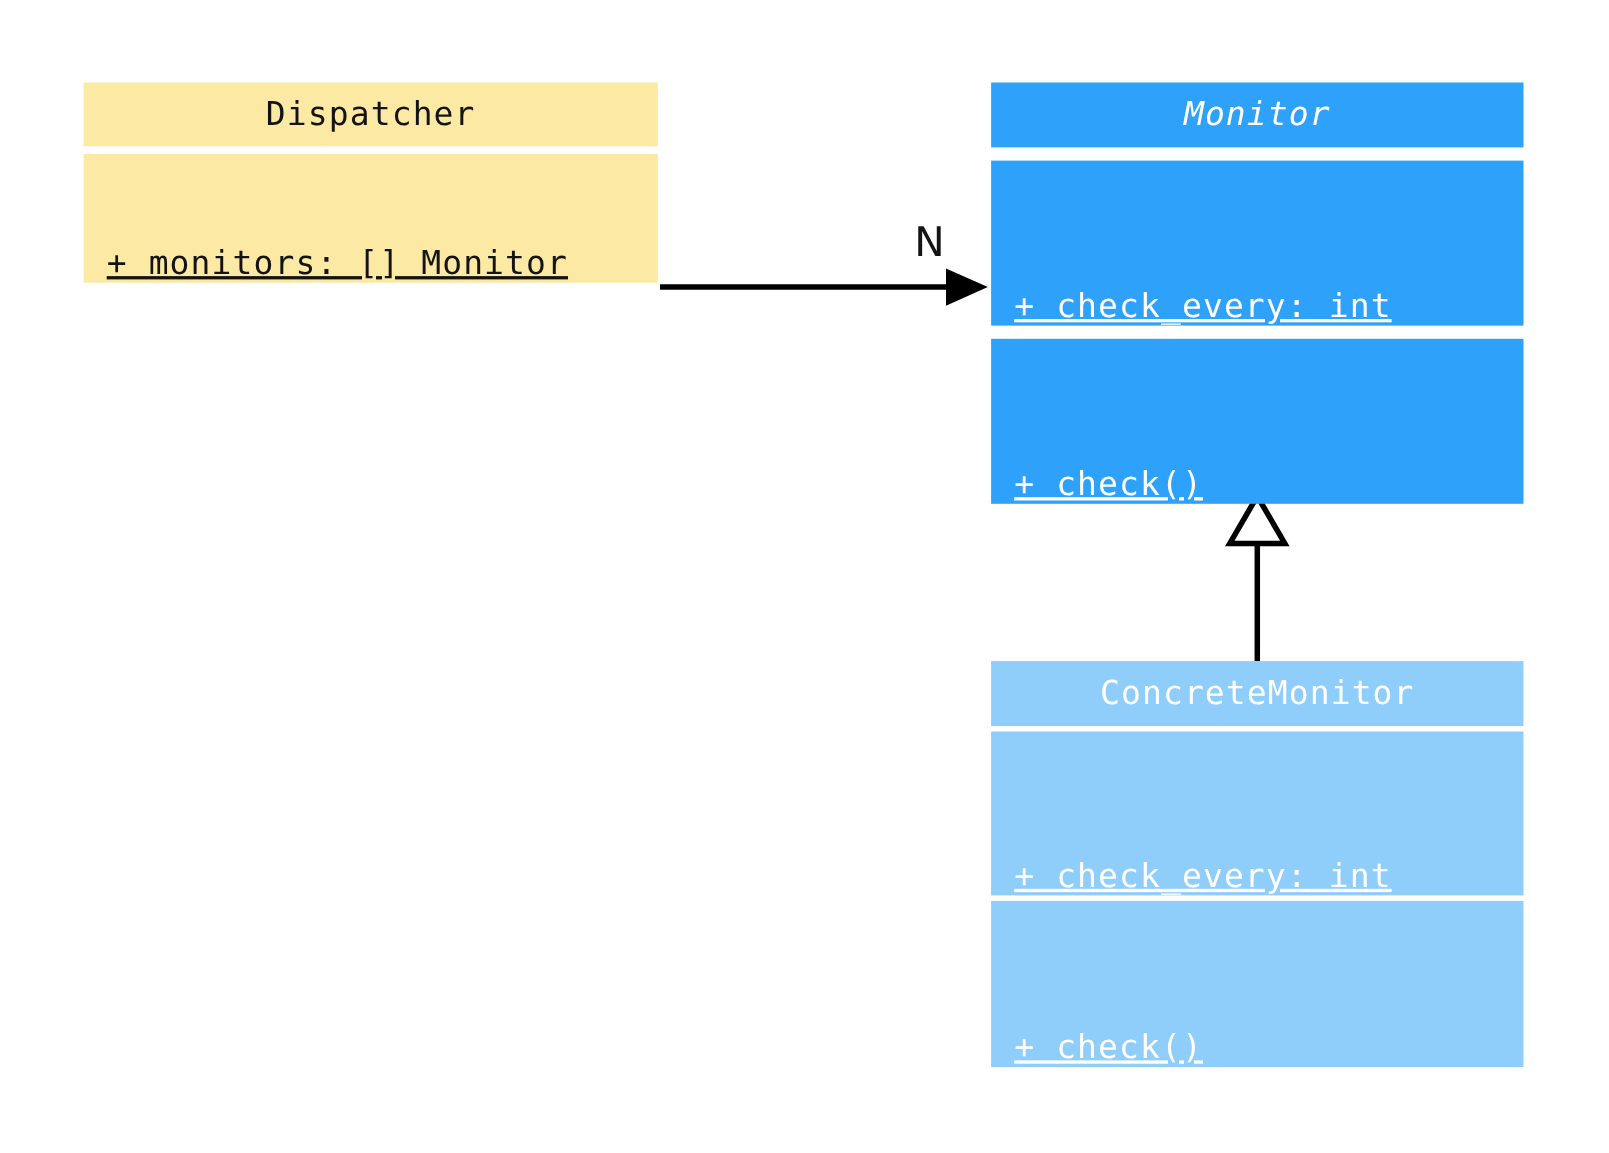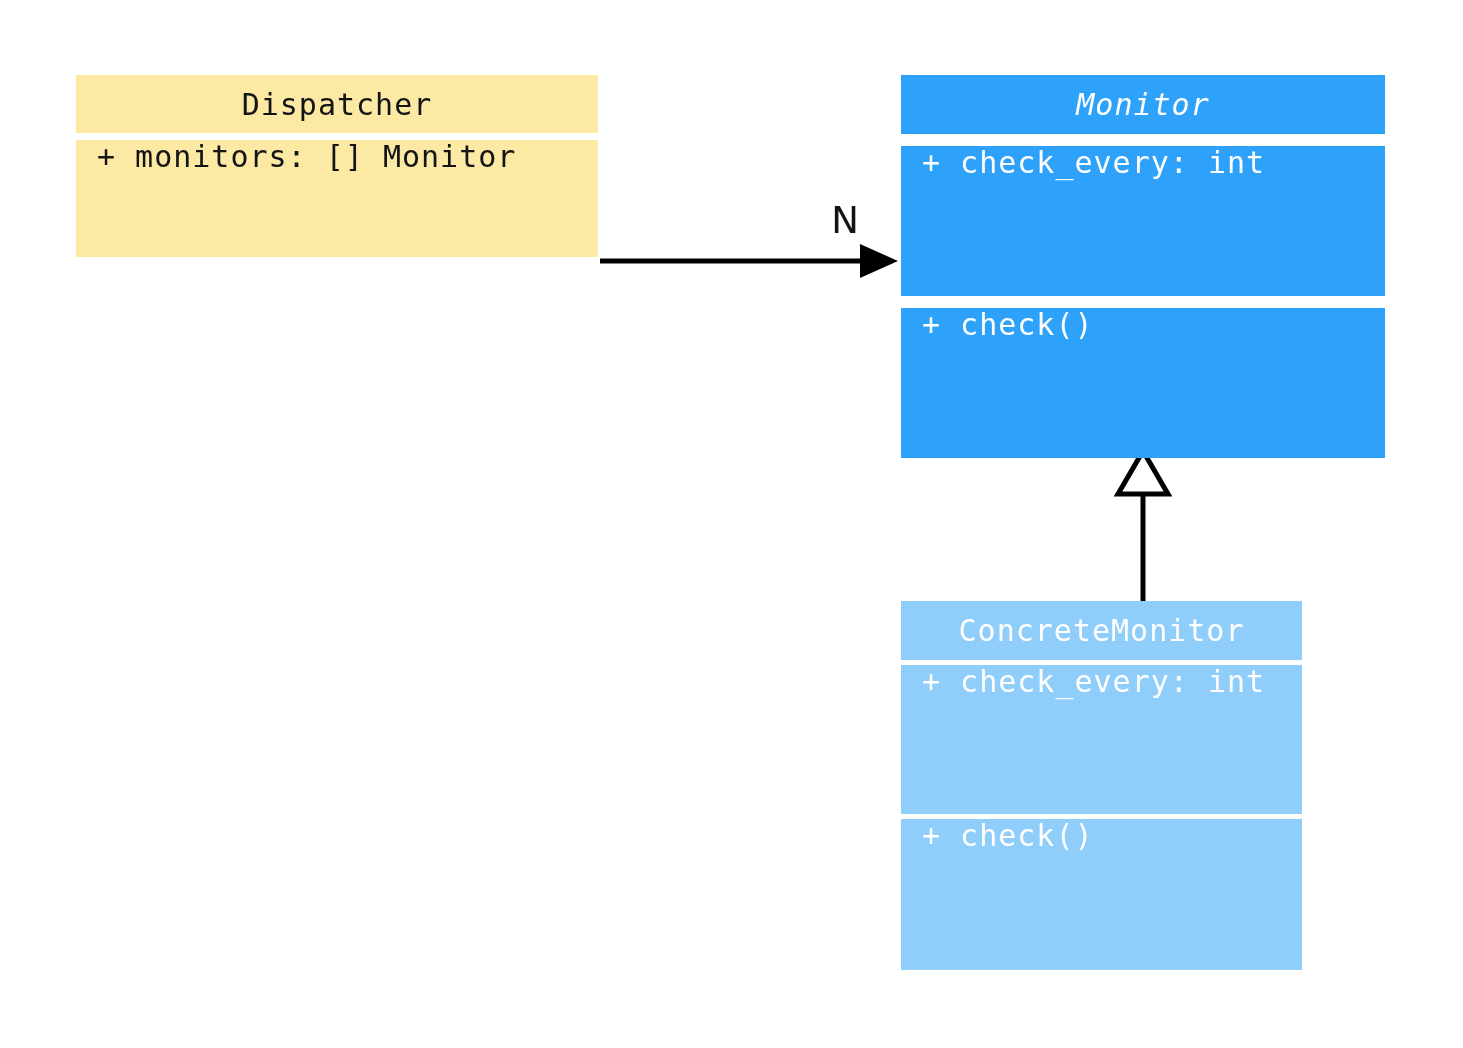--- a/index.html
+++ b/index.html
@@ -30,44 +30,45 @@
     align-items: center;
   }
   .sec.title {
     justify-content: center;
     font-size: 30px;
     letter-spacing: 1px;
   }
   .sec.body-sec {
     flex-direction: column;
     align-items: flex-start;
-    justify-content: flex-start;
+    justify-content: flex-end;
     padding-left: 21px;
     font-size: 30px;
     line-height: 34px;
     letter-spacing: 1px;
+    text-decoration: underline;
   }
   .line { white-space: pre; }
 
   #dispatcher {
     left: 76px; top: 75px;
     width: 522px; height: 478px;
     grid-template-rows: 58px 117px 180px;
     row-gap: 7px;
   }
   #monitor {
     left: 901px; top: 75px;
     width: 484px; height: 369px;
     grid-template-rows: 59px 150px 150px;
     row-gap: 5px;
     gap: 12px;
   }
   #concrete-monitor {
     left: 901px; top: 601px;
-    width: 401px; height: 369px;
+    width: 484px; height: 369px;
     grid-template-rows: 59px 149px 151px;
     row-gap: 5px;
   }
   .title.italic { font-style: italic; }
 
   
   #relations-svg {
     position: absolute;
     left: 0; top: 0;
     width: 1463px;

